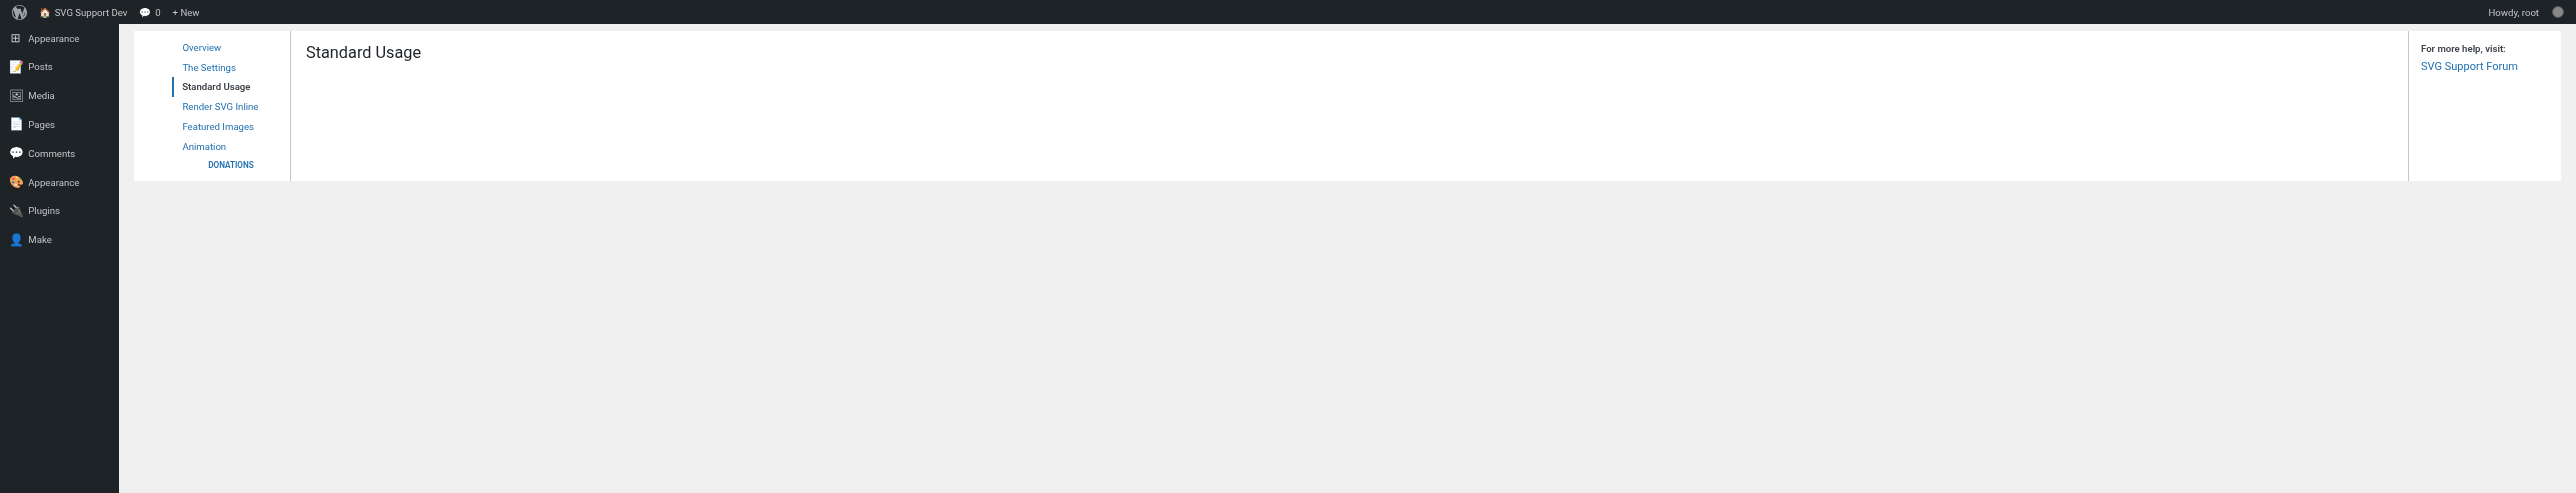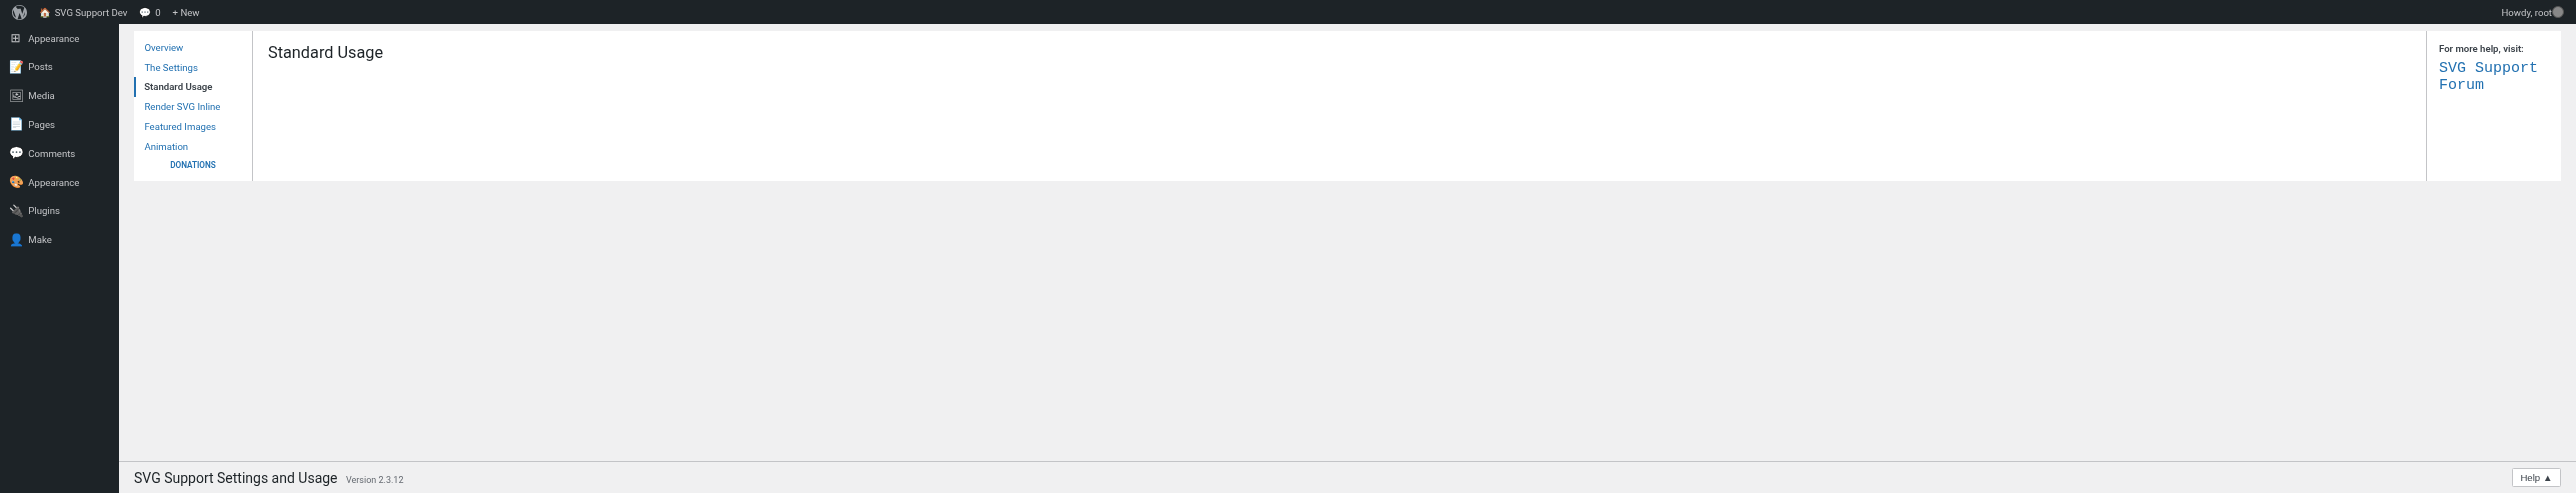--- a/index.html
+++ b/index.html
@@ -23,21 +23,21 @@
       gap: 3.7px;
       padding: 0 6px;
       height: 24px;
       cursor: pointer;
       color: #c3c4c7;
       font-size: 9.6px;
       white-space: nowrap;
     }
     .adminbar-wp-logo { width: 15px; height: 15px; }
     .adminbar-separator { flex: 1; }
-    .adminbar-howdy { margin-left: auto; color: #c3c4c7; padding: 0 6px; display: flex; align-items: center; gap: 0; }
+    .adminbar-howdy { margin-left: auto; color: #c3c4c7; padding: 0 6px; display: flex; align-items: center; gap: 13px; }
     .avatar-circle { width: 12px; height: 12px; border-radius: 50%; background: #888; border: 0.7px solid #555; }
 
     
     .wp-admin-layout {
       display: flex;
       margin-top: 24px;
       min-height: calc(100vh - 24px);
     }
 
     
@@ -69,20 +69,21 @@
       flex: 1;
       padding: 7.4px 15px 15px;
     }
 
     
     .plugin-page-wrapper {
       display: flex;
       gap: 0;
       background: #fff;
       margin-bottom: 0;
+      padding-left: 38px;
     }
 
     
     .plugin-subnav {
       width: 119px;
       border-right: 0.7px solid #c3c4c7;
       background: #fff;
       padding: 6px 0;
       flex-shrink: 0;
     }
@@ -116,38 +117,37 @@
       margin-bottom: 9px;
     }
     .content-body {
       font-size: 9.6px;
       color: #3c434a;
       line-height: 1.6;
     }
 
     
     .plugin-right-sidebar {
-      width: 135px;
+      width: 153px;
       border-left: 0.7px solid #c3c4c7;
       padding: 12px;
       background: #fff;
       flex-shrink: 0;
     }
     .right-sidebar-title {
       font-size: 9.6px;
       font-weight: 600;
       color: #3c434a;
       margin-bottom: 6px;
     }
     .right-sidebar-link {
       color: #2271b1;
       cursor: pointer;
-      font-size: 15px;
+      font-size: 11px;
       text-decoration: none;
-      font-family: Liberation Mono, monospace;
     }
 
     
     #wpfooter {
       background: #f0f0f1;
       border-top: 0.7px solid #c3c4c7;
       padding: 6px 15px;
       display: flex;
       align-items: center;
       justify-content: space-between;
@@ -276,26 +276,16 @@
         </div>
 
         <div class="plugin-right-sidebar">
           <div class="right-sidebar-title">For more help, visit:</div>
           <a class="right-sidebar-link">SVG Support Forum</a>
         </div>
 
       </div>
     </div>
 
-    <div id="wpfooter">
-      <div>
-        <span class="footer-title">SVG Support Settings and Usage</span>
-        <span class="footer-version">Version 2.3.12</span>
-      </div>
-      <button class="help-button">
-        <span>Help</span>
-        <span>▲</span>
-      </button>
-    </div>
   </div>
 
 </div>
 
 
 </body></html>

